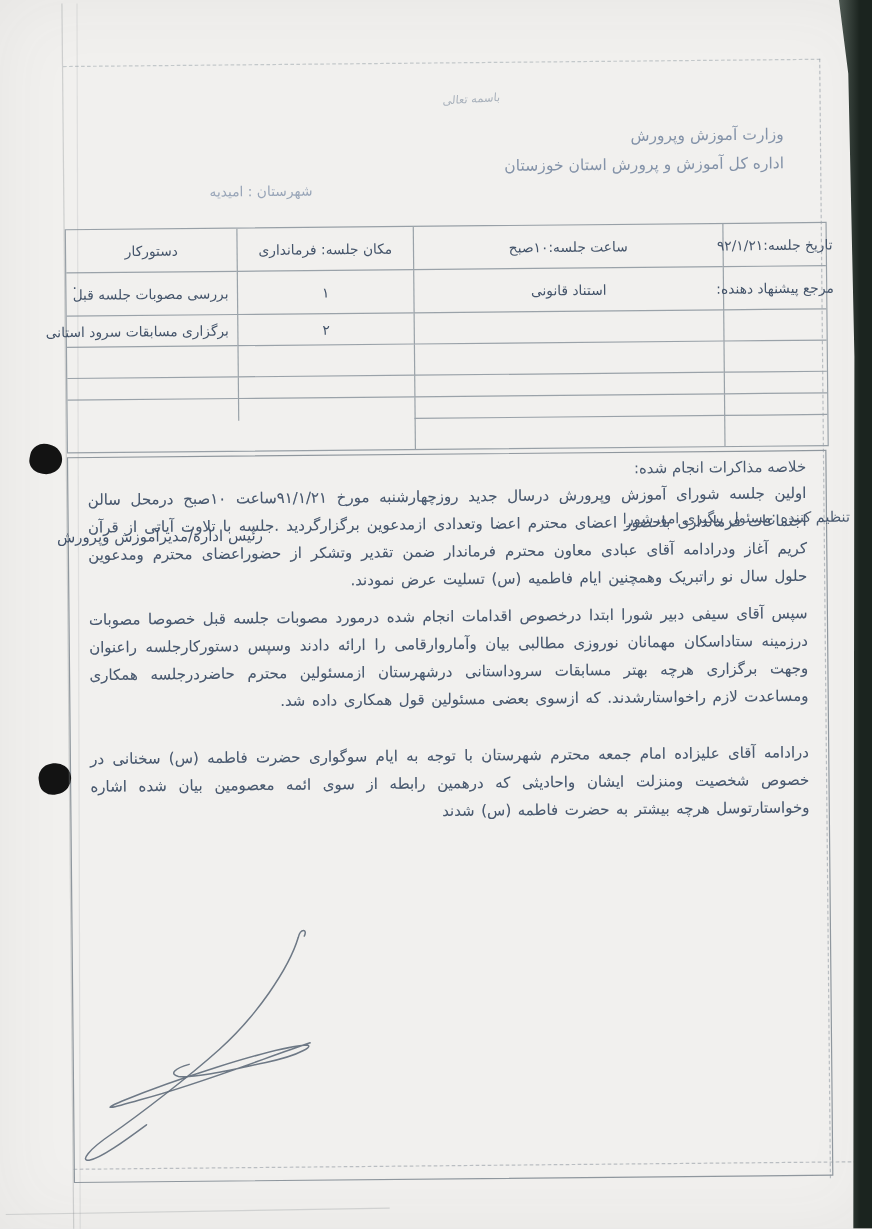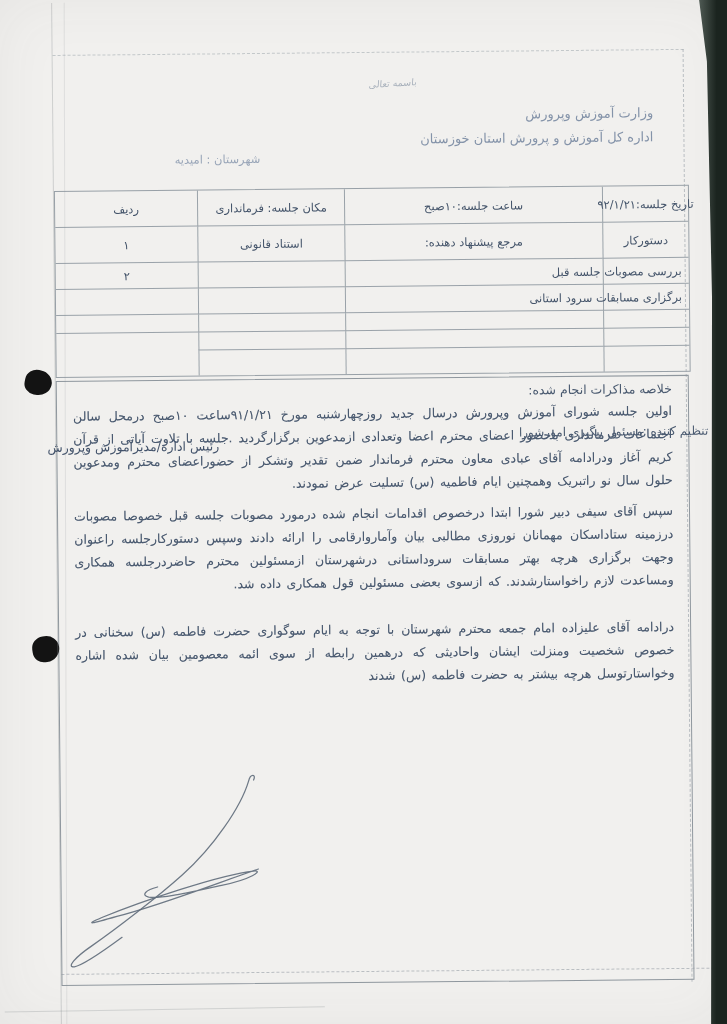--- a/index.html
+++ b/index.html
@@ -118,21 +118,20 @@
       <div class="l2">اداره کل آموزش و پرورش استان خوزستان</div>
     </div>
     <div class="city">شهرستان : امیدیه</div>
 
     <div class="mtable">
 
       <div class="tcell">تاریخ جلسه:۹۲/۱/۲۱</div>
       <div class="tcell">ساعت جلسه:۱۰صبح</div>
       <div class="tcell">مکان جلسه: فرمانداری</div>
 
-      <div class="tcell">ردیف</div>
       <div class="tcell">دستورکار</div>
       <div class="tcell">مرجع پیشنهاد دهنده:</div>
       <div class="tcell">استناد قانونی</div>
 
       <div class="tcell">۱</div>
       <div class="tcell align-start">
         <span>بررسی مصوبات جلسه قبل</span>
         <span class="dotmark">.</span>
       </div>
       <div class="tcell"></div>

